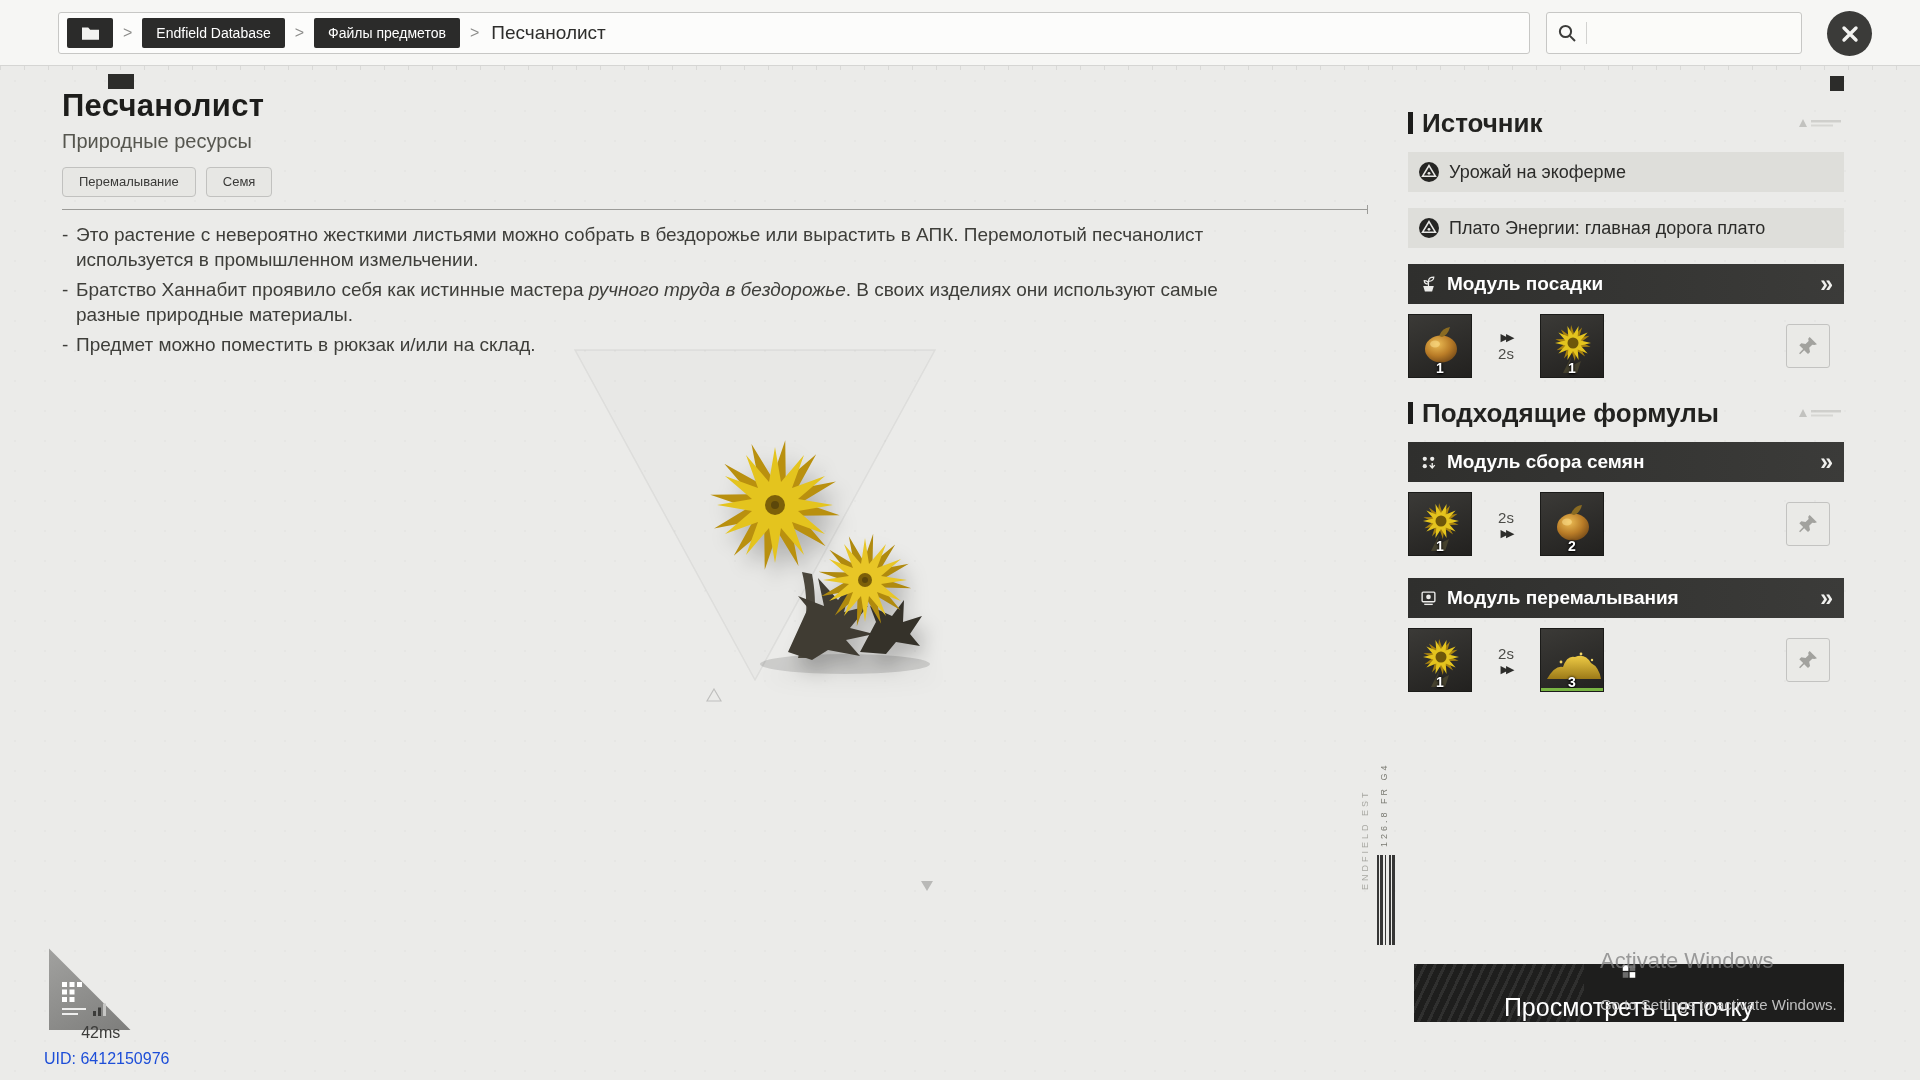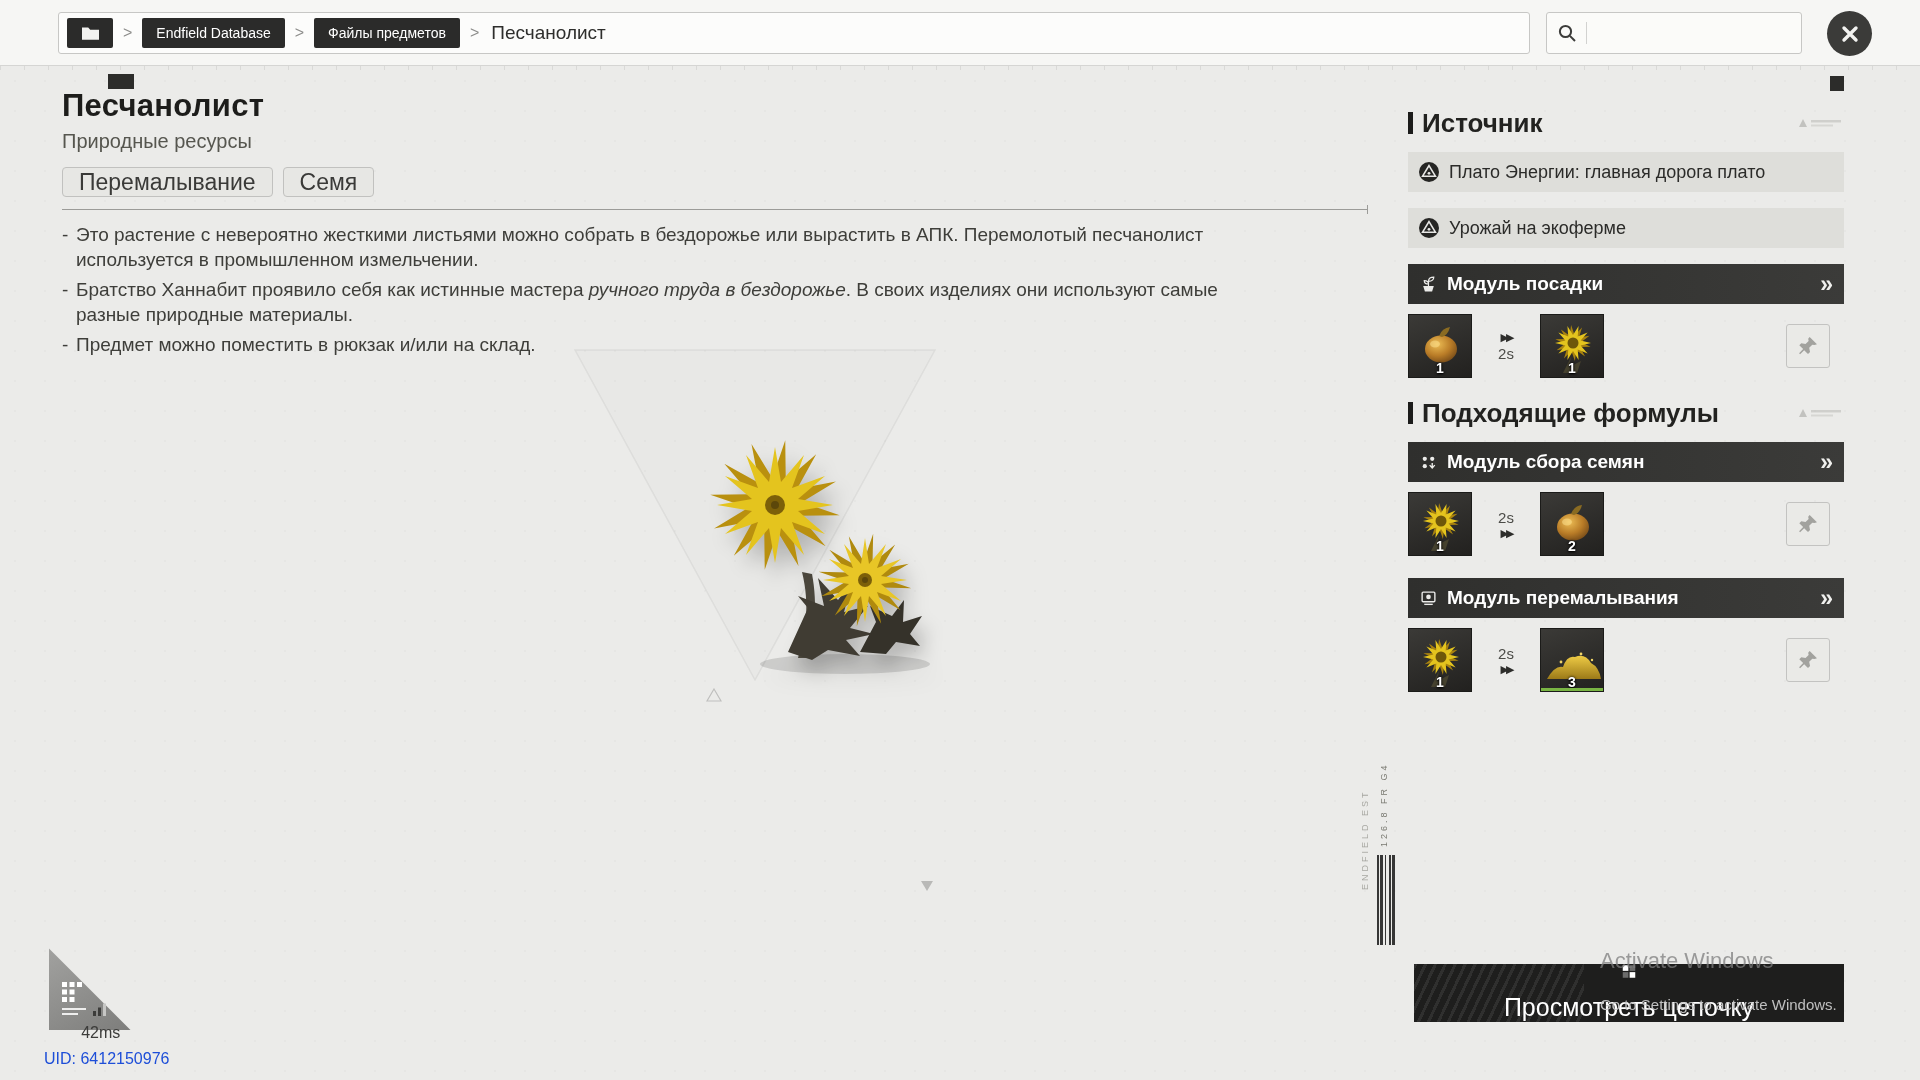--- a/index.html
+++ b/index.html
@@ -23,21 +23,21 @@
   .deco-block{position:absolute;background:#2c2c2a;}
   .blockA{left:108px;top:74px;width:26px;height:15px;}
   .blockB{left:1830px;top:76px;width:14px;height:15px;}
   .ticks{position:absolute;left:0;right:0;top:66px;height:4px;background:repeating-linear-gradient(90deg,rgba(0,0,0,.08) 0 1px,transparent 1px 24px);}
 
   
   .content{position:absolute;left:62px;top:88px;width:1320px;z-index:2;}
   .title{font-size:31px;font-weight:700;color:#1d1d1b;letter-spacing:.3px;}
   .category{font-size:20px;color:#56564f;margin-top:6px;}
   .tabs{display:flex;gap:10px;margin-top:14px;}
-  .tab{height:30px;line-height:28px;padding:0 16px;font-size:23px;color:#3a3a38;background:#e7e7e4;border:1px solid #c1c1bf;border-radius:4px;cursor:pointer;text-align:right;}
+  .tab{height:30px;line-height:28px;padding:0 16px;font-size:13px;color:#3a3a38;background:#e7e7e4;border:1px solid #c1c1bf;border-radius:4px;cursor:pointer;text-align:right;}
   .rule{position:relative;margin-top:12px;width:1306px;height:1px;background:#9b9b98;}
   .rule::after{content:"";position:absolute;right:0;top:-4px;width:1px;height:9px;background:#9b9b98;}
   .bullets{margin-top:12px;max-width:1190px;list-style:none;}
   .bullet{display:flex;font-size:19px;line-height:25px;color:#3e3e3a;margin-bottom:5px;}
   .bullet .dash{flex:0 0 14px;}
   .bullet i{font-style:italic;}
 
   .flower-wrap{position:absolute;left:660px;top:400px;z-index:1;}
   .flower-wrap svg{filter:drop-shadow(8px 12px 9px rgba(0,0,0,0.22));}
   .bg-tri{position:absolute;left:555px;top:300px;z-index:0;}
@@ -196,29 +196,29 @@
           <rect x="13" y="7.5" width="22" height="2" fill="#c2c2be"></rect>
         </svg>
     </div>
 
     <div class="src-row">
       <svg width="22" height="22" viewBox="0 0 22 22">
           <circle cx="11" cy="11" r="10" fill="#262624"></circle>
           <polygon points="11,4.6 17.4,15.2 4.6,15.2" fill="none" stroke="#e8e8e6" stroke-width="1.6"></polygon>
           <circle cx="11" cy="12.3" r="1.4" fill="#e8e8e6"></circle>
         </svg>
-      <span>Плато Энергии: главная дорога плато</span>
+      <span>Урожай на экоферме</span>
     </div>
     <div class="src-row">
       <svg width="22" height="22" viewBox="0 0 22 22">
           <circle cx="11" cy="11" r="10" fill="#262624"></circle>
           <polygon points="11,4.6 17.4,15.2 4.6,15.2" fill="none" stroke="#e8e8e6" stroke-width="1.6"></polygon>
           <circle cx="11" cy="12.3" r="1.4" fill="#e8e8e6"></circle>
         </svg>
-      <span>Урожай на экоферме</span>
+      <span>Плато Энергии: главная дорога плато</span>
     </div>
 
     <div class="mod-bar">
       <svg width="17" height="17" viewBox="0 0 16 16">
           <path d="M3 9.5h10l-1.6 5H4.6z" fill="#ececea"></path>
           <path d="M8 9.5V5 M8 5C8 2.2 10 1 13 1 13 4 11 5 8 5ZM8 7.5C8 5.5 6.2 4.4 4 4.4 4 6.6 6 7.5 8 7.5Z" stroke="#ececea" stroke-width="1.1" fill="none"></path>
         </svg>
       <span class="lbl">Модуль посадки</span>
       <span class="chev">»</span>
     </div>

